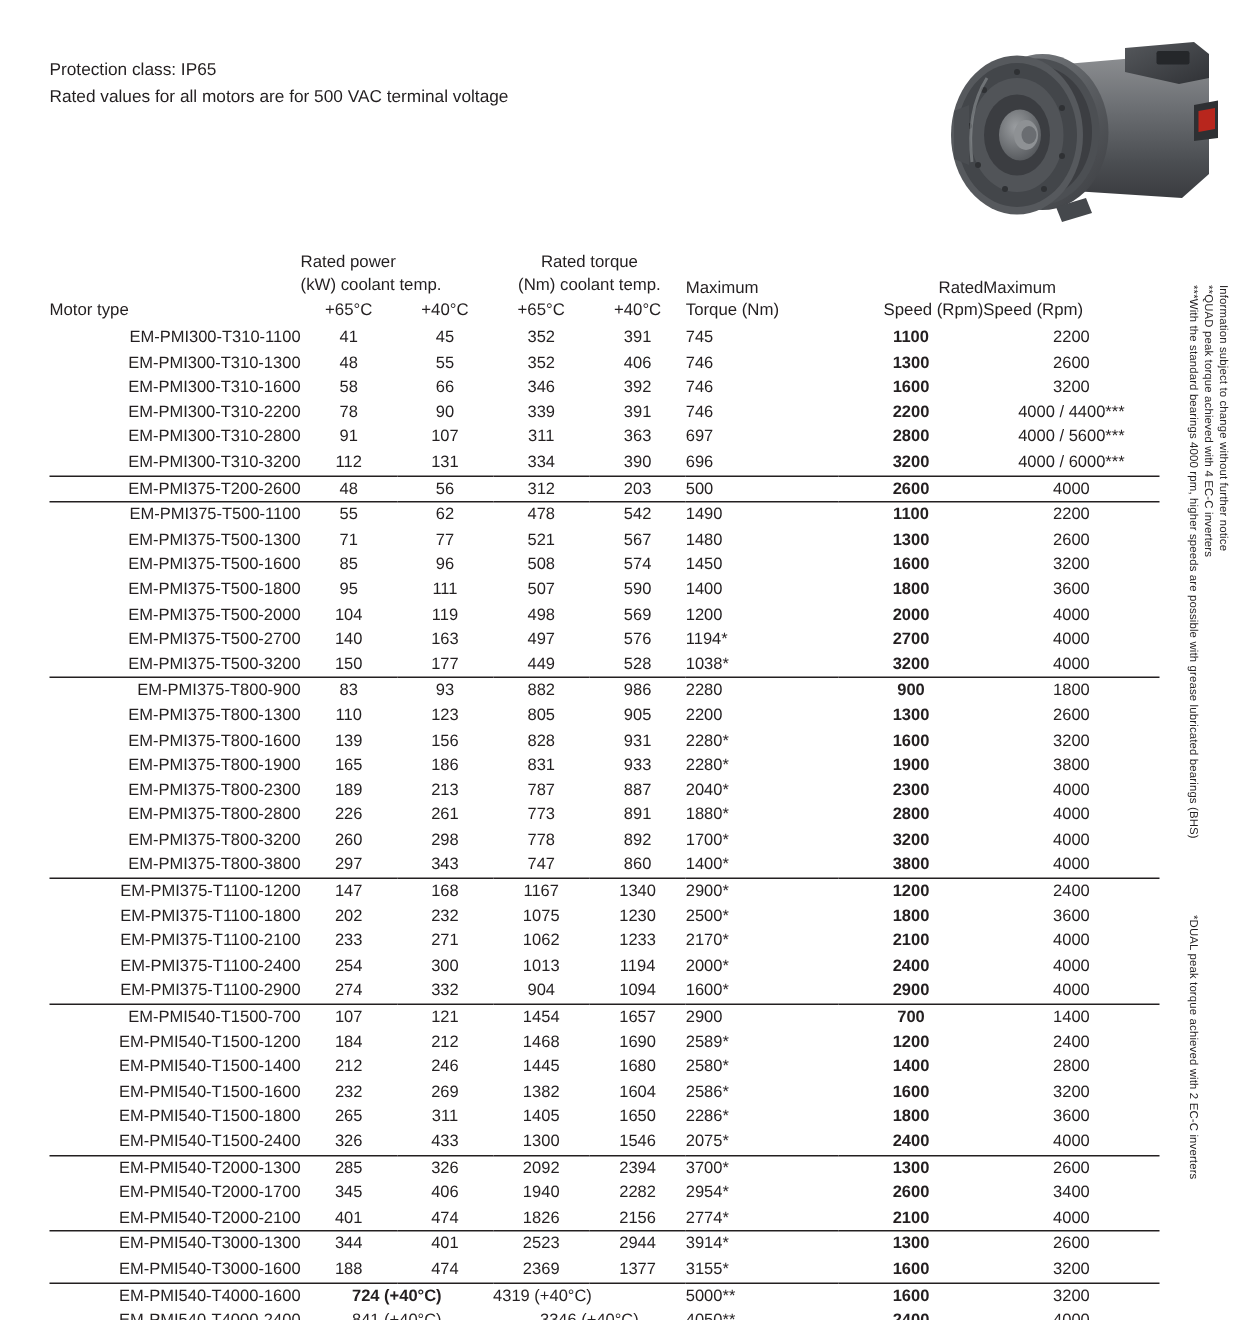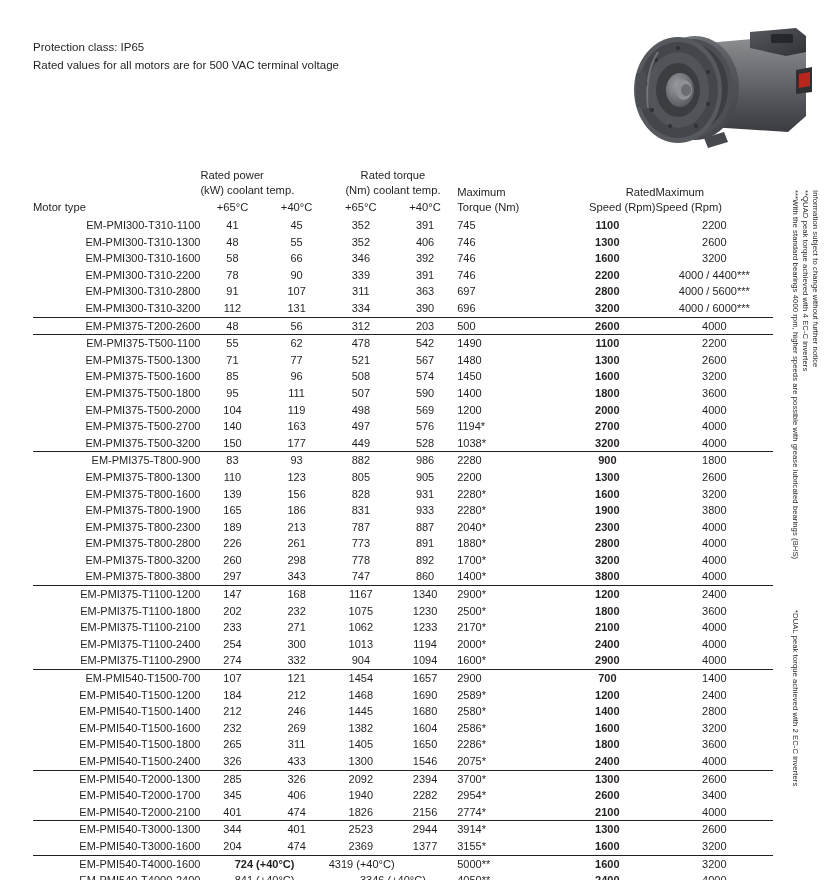--- a/index.html
+++ b/index.html
@@ -573,21 +573,21 @@
             <td class="c-num">344</td>
             <td class="c-num">401</td>
             <td class="c-num">2523</td>
             <td class="c-num">2944</td>
             <td class="c-maxt">3914*</td>
             <td class="c-rs">1300</td>
             <td class="c-ms">2600</td>
           </tr>
           <tr>
             <td class="c-type">EM-PMI540-T3000-1600</td>
-            <td class="c-num">204</td>
+            <td class="c-num">188</td>
             <td class="c-num">474</td>
             <td class="c-num">2369</td>
             <td class="c-num">1377</td>
             <td class="c-maxt">3155*</td>
             <td class="c-rs">1600</td>
             <td class="c-ms">3200</td>
           </tr>
           <tr class="group-top">
             <td class="c-type">EM-PMI540-T4000-1600</td>
             <td class="c-num" colspan="2" style="text-align: center; font-weight: bold;">724 (+40°C)</td>

